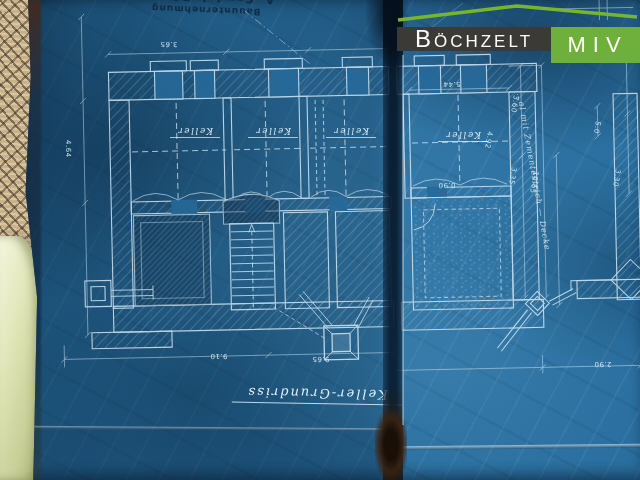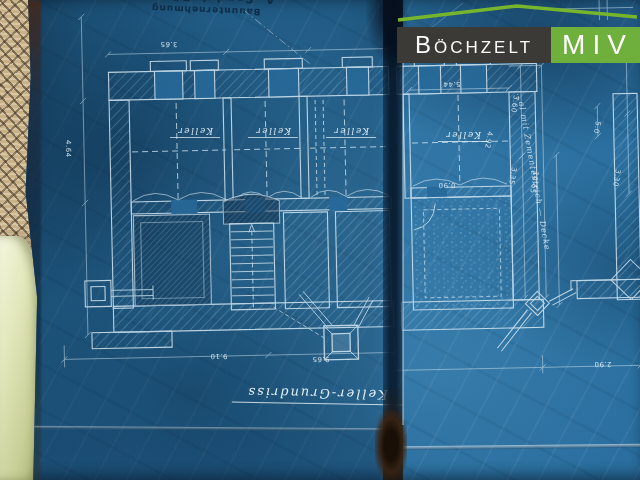--- a/index.html
+++ b/index.html
@@ -76,27 +76,27 @@
   .plan-note{position:absolute;left:524px;top:92px;width:210px;
     font:italic 8px "DejaVu Serif",serif;letter-spacing:1px;color:rgba(225,240,250,.8);
     transform-origin:0 0;transform:rotate(80deg);white-space:nowrap;}
   .stamp{position:absolute;left:126px;top:-10px;width:160px;transform:rotate(182deg);
     text-align:center;color:rgba(13,40,64,.92);}
   .stamp-l1{font:600 9px "DejaVu Sans",sans-serif;letter-spacing:1px;}
   .stamp-l2{font:700 12px "DejaVu Sans",sans-serif;letter-spacing:1px;margin-top:1px;}
 
   
   .logo-roof{position:absolute;left:388px;top:0;}
-  .logo-name{position:absolute;left:397px;top:27px;width:154px;height:36px;
+  .logo-name{position:absolute;left:397px;top:27px;width:154px;height:24px;
     background:#3b3a36;color:#fdfdfd;display:flex;align-items:center;justify-content:center;
     font-family:"Liberation Sans",sans-serif;font-variant:small-caps;
     font-size:24px;letter-spacing:3px;font-weight:500;}
   .logo-unit{position:absolute;left:551px;top:27px;width:89px;height:36px;
     background:#6faf3b;color:#ffffff;display:flex;align-items:center;justify-content:center;
-    font-family:"Liberation Sans",sans-serif;font-size:28px;letter-spacing:7px;
+    font-family:"Liberation Sans",sans-serif;font-size:22px;letter-spacing:7px;
     font-weight:400;padding-left:4px;box-sizing:border-box;}
 </style>
 </head>
 <body>
 
 <div class="stage">
 
   <div class="carpet"></div>
   <div class="cloth"></div>
 

